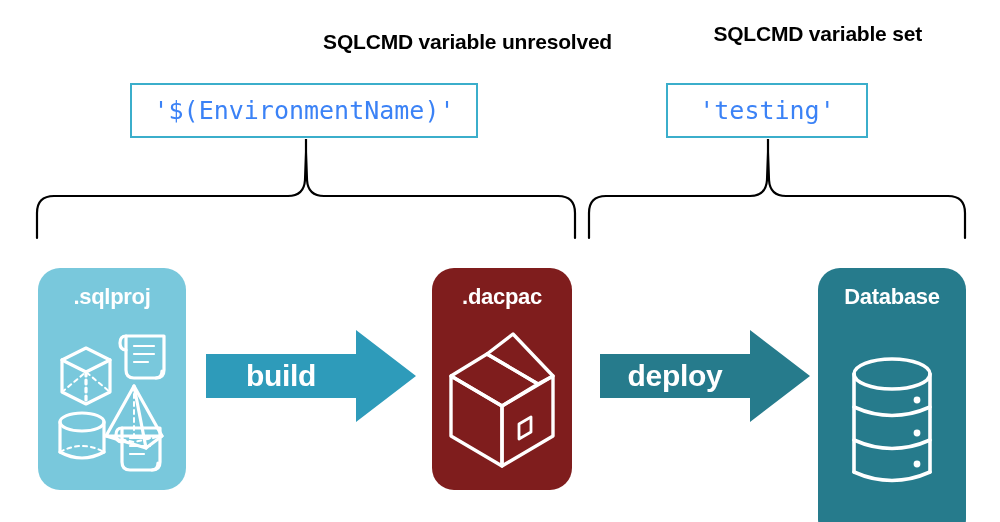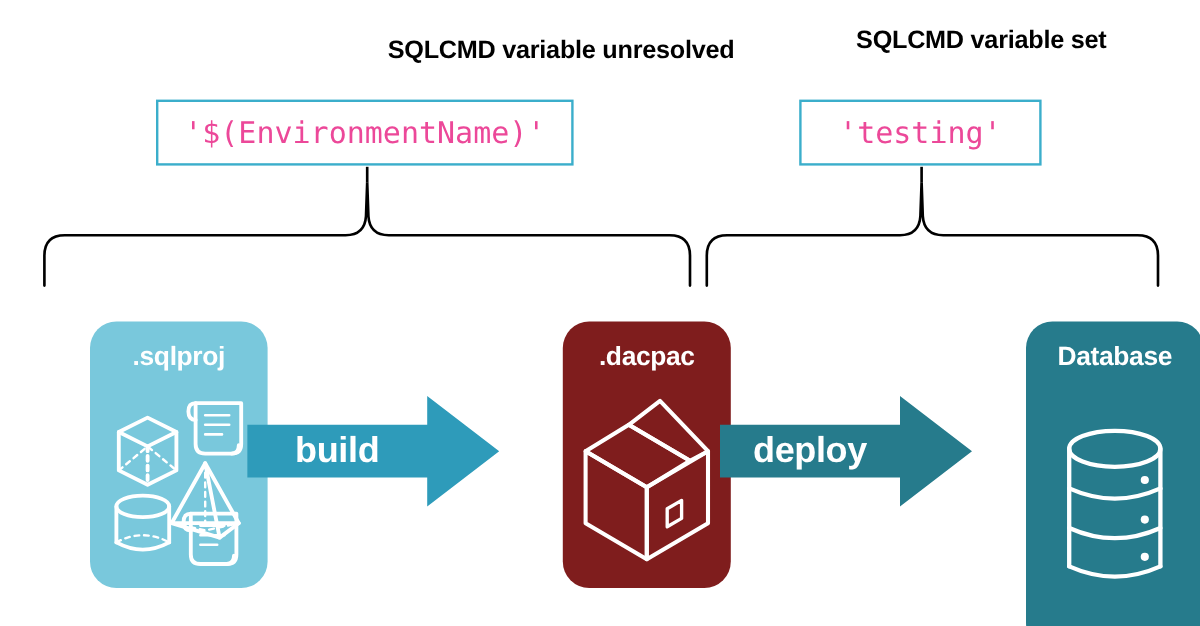--- a/index.html
+++ b/index.html
@@ -39,21 +39,21 @@
   .code-box {
     position: absolute;
     box-sizing: border-box;
     background: #ffffff;
     border: 2px solid #3BAECB;
     display: flex;
     align-items: center;
     justify-content: center;
     font-family: "DejaVu Sans Mono", "Liberation Mono", monospace;
     font-size: 25px;
-    color: #ec4899;
+    color: #3b82f6;
     letter-spacing: 0px;
     white-space: nowrap;
   }
   #code-box-unresolved { left: 130px; top: 83px; width: 348px; height: 55px; }
   #code-box-set        { left: 666px; top: 83px; width: 202px; height: 55px; }
 
   
   #brace-layer {
     position: absolute;
     left: 0;
@@ -61,21 +61,20 @@
     width: 1000px;
     height: 522px;
     pointer-events: none;
   }
 
   
   .stage-card {
     position: absolute;
     border-radius: 22px;
     box-sizing: border-box;
-    margin-left: 37px;
   }
   #card-sqlproj  { left: 38px;  top: 268px; width: 148px; height: 222px; background: #79C8DC; }
   #card-dacpac   { left: 432px; top: 268px; width: 140px; height: 222px; background: #7f1d1d; }
   #card-database { left: 818px; top: 268px; width: 148px; height: 273px; background: #267B8C; }
 
   .card-title {
     position: absolute;
     left: 0;
     right: 0;
     top: 16px;

